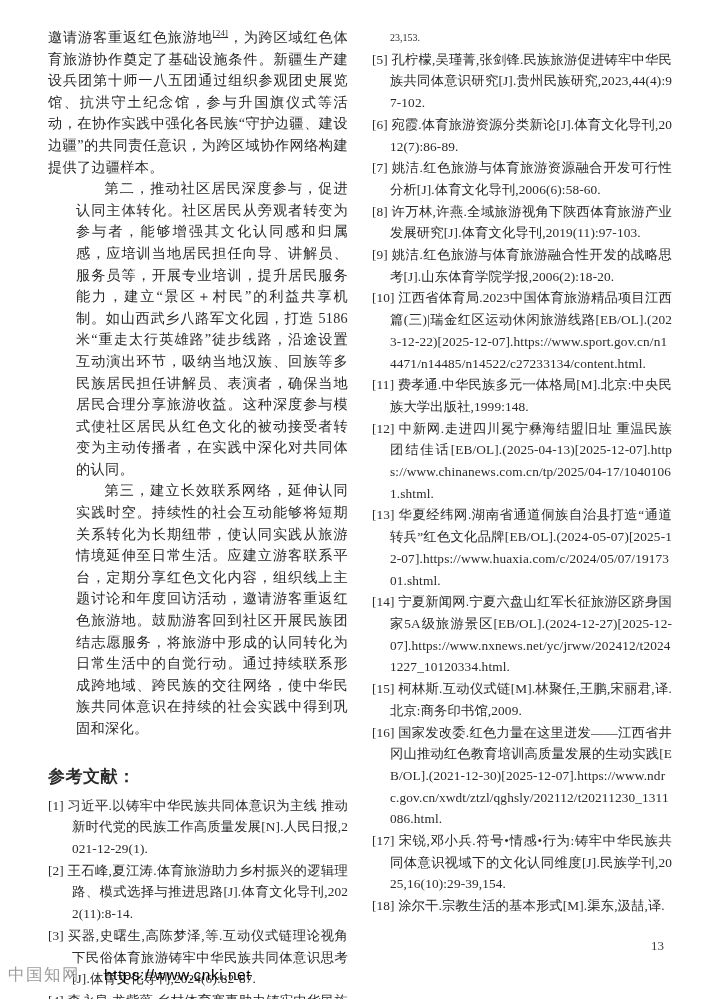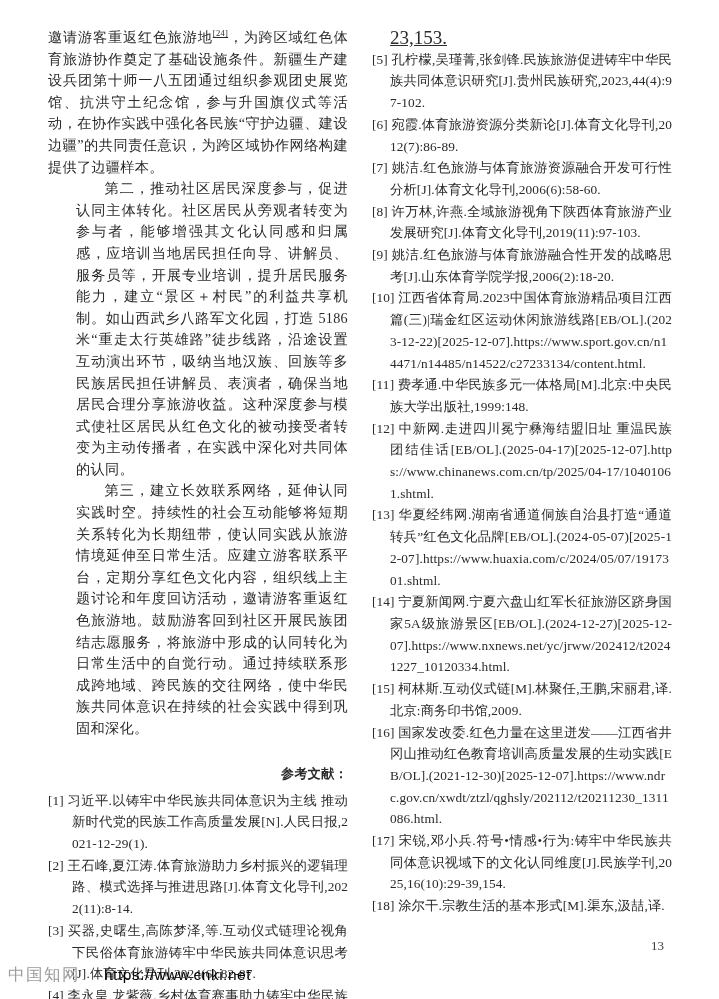--- a/index.html
+++ b/index.html
@@ -25,42 +25,40 @@
   .para.indent { text-indent: 2em; margin-left: 28px; }
   .para sup {
     font-size: 8.5px;
     vertical-align: super;
     line-height: 0;
     text-decoration: underline;
   }
 
   
   .refs-heading {
-    font-size: 13px;
+    font-size: 17px;
     font-weight: bold;
     margin-top: 25px;
     margin-bottom: 7px;
     letter-spacing: 0.03em;
-    text-align: right;
   }
   .ref {
     font-size: 13.3px;
     line-height: 21.7px;
     text-align: justify;
     word-break: break-all;
     letter-spacing: 0.01em;
   }
   .col-left .ref { padding-left: 24px; text-indent: -24px; }
   .col-right .ref { padding-left: 18px; text-indent: -18px; }
   .ref-cont {
-    font-size: 19px;
+    font-size: 10px;
     line-height: 21.7px;
     padding-left: 18px;
     word-break: break-all;
-    text-decoration: underline;
   }
 
   
   .page-number {
     position: absolute;
     right: 55px; top: 938px;
     font-size: 13px;
     color: #3a3a3a;
   }
   .watermark {
@@ -104,21 +102,21 @@
     <div class="col col-right">
       <div class="ref-cont">23,153.</div>
       <div id="refs-right">
           <div class="ref">[5] 孔柠檬,吴瑾菁,张剑锋.民族旅游促进铸牢中华民族共同体意识研究[J].贵州民族研究,2023,44(4):97-102.</div>
           <div class="ref">[6] 宛霞.体育旅游资源分类新论[J].体育文化导刊,2012(7):86-89.</div>
           <div class="ref">[7] 姚洁.红色旅游与体育旅游资源融合开发可行性分析[J].体育文化导刊,2006(6):58-60.</div>
           <div class="ref">[8] 许万林,许燕.全域旅游视角下陕西体育旅游产业发展研究[J].体育文化导刊,2019(11):97-103.</div>
           <div class="ref">[9] 姚洁.红色旅游与体育旅游融合性开发的战略思考[J].山东体育学院学报,2006(2):18-20.</div>
           <div class="ref">[10] 江西省体育局.2023中国体育旅游精品项目江西篇(三)|瑞金红区运动休闲旅游线路[EB/OL].(2023-12-22)[2025-12-07].https://www.sport.gov.cn/n14471/n14485/n14522/c27233134/content.html.</div>
           <div class="ref">[11] 费孝通.中华民族多元一体格局[M].北京:中央民族大学出版社,1999:148.</div>
-          <div class="ref">[12] 中新网.走进四川冕宁彝海结盟旧址 重温民族团结佳话[EB/OL].(2025-04-17)[2025-12-07].https://www.chinanews.com.cn/tp/2025/04-17/10401061.shtml.</div>
+          <div class="ref">[12] 中新网.走进四川冕宁彝海结盟旧址 重温民族团结佳话[EB/OL].(2025-04-13)[2025-12-07].https://www.chinanews.com.cn/tp/2025/04-17/10401061.shtml.</div>
           <div class="ref">[13] 华夏经纬网.湖南省通道侗族自治县打造“通道转兵”红色文化品牌[EB/OL].(2024-05-07)[2025-12-07].https://www.huaxia.com/c/2024/05/07/1917301.shtml.</div>
           <div class="ref">[14] 宁夏新闻网.宁夏六盘山红军长征旅游区跻身国家5A级旅游景区[EB/OL].(2024-12-27)[2025-12-07].https://www.nxnews.net/yc/jrww/202412/t20241227_10120334.html.</div>
           <div class="ref">[15] 柯林斯.互动仪式链[M].林聚任,王鹏,宋丽君,译.北京:商务印书馆,2009.</div>
           <div class="ref">[16] 国家发改委.红色力量在这里迸发——江西省井冈山推动红色教育培训高质量发展的生动实践[EB/OL].(2021-12-30)[2025-12-07].https://www.ndrc.gov.cn/xwdt/ztzl/qghsly/202112/t20211230_1311086.html.</div>
           <div class="ref">[17] 宋锐,邓小兵.符号•情感•行为:铸牢中华民族共同体意识视域下的文化认同维度[J].民族学刊,2025,16(10):29-39,154.</div>
           <div class="ref">[18] 涂尔干.宗教生活的基本形式[M].渠东,汲喆,译.</div>
         </div>
     </div>
   </div>
 

